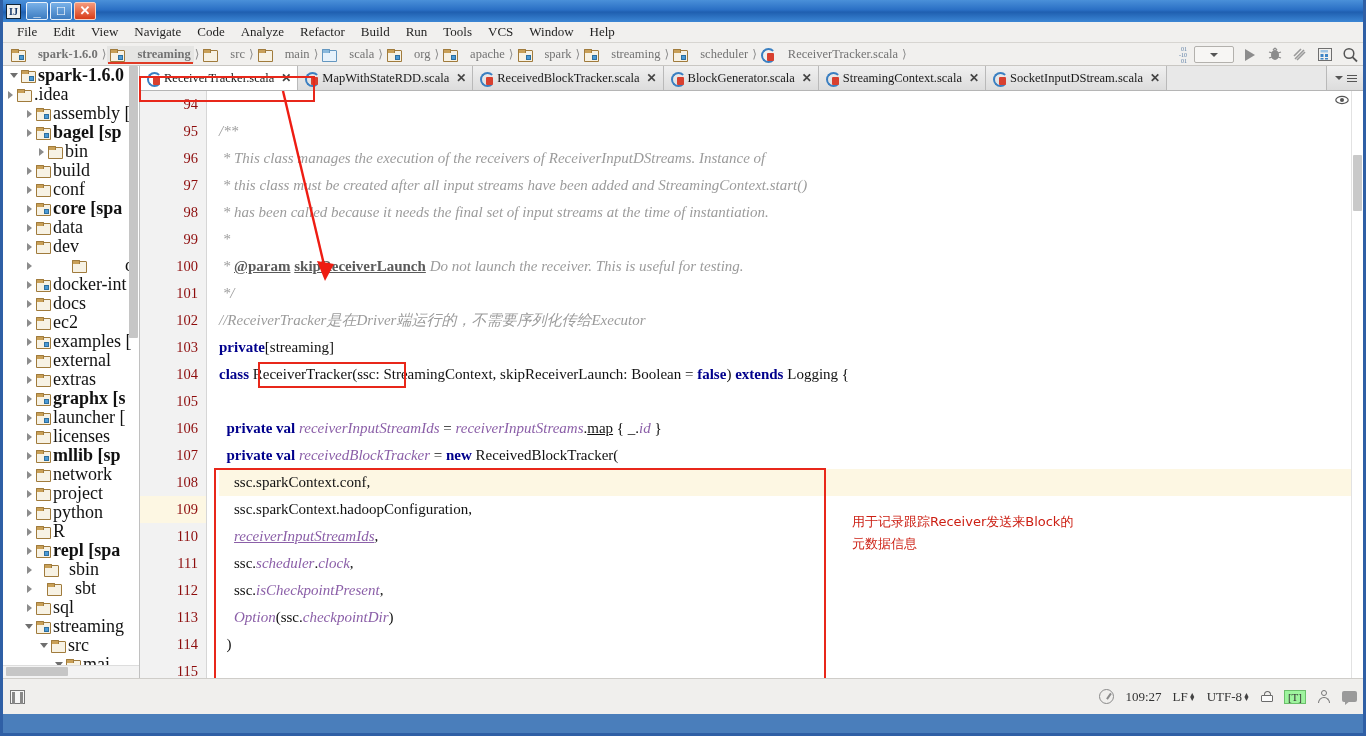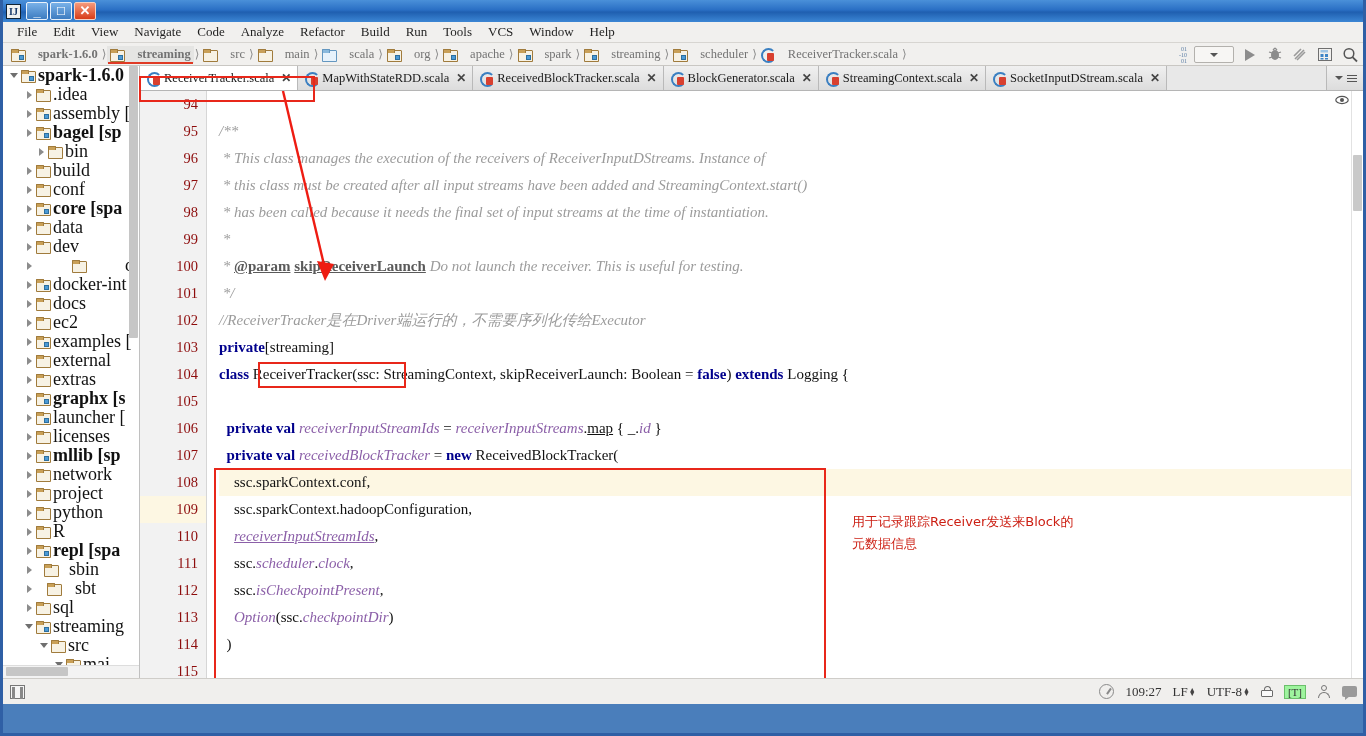--- a/index.html
+++ b/index.html
@@ -294,21 +294,21 @@
   .zh {
     color: #cc1f13;
     font-family: "DejaVu Sans", sans-serif;
     font-size: 13px;
     line-height: 22px;
     white-space: pre-line;
   }
 
   
   #statusbar {
-    height: 26px;
+    height: 36px;
     background: #f0efed;
     border-top: 1px solid #cfcdc9;
     display: flex; align-items: center;
     padding: 0 6px 0 7px;
     font-family: "Liberation Serif", serif;
     font-size: 13px;
     color: #333;
   }
   #statusbar .film {
     width: 15px; height: 14px; border: 1px solid #777; position: relative; background:#f5f5f5;
@@ -484,21 +484,21 @@
       <div id="tree">
           <div class="tree-row" style="padding-left: 4px;">
             <span class="arrow">
               <span class="tri-d"></span>
             </span>
             <span class="folder-ic ic mod">
               <span class="sq"></span>
             </span>
             <span class="lbl" style="font-weight: bold;">spark-1.6.0 [</span>
           </div>
-          <div class="tree-row" style="padding-left: 19px;">
+          <div class="tree-row" style="">
             <span class="arrow">
               <span class="tri-r"></span>
             </span>
             <span class="folder-ic ic"></span>
             <span class="lbl">.idea</span>
           </div>
           <div class="tree-row" style="padding-left: 19px;">
             <span class="arrow">
               <span class="tri-r"></span>
             </span>

